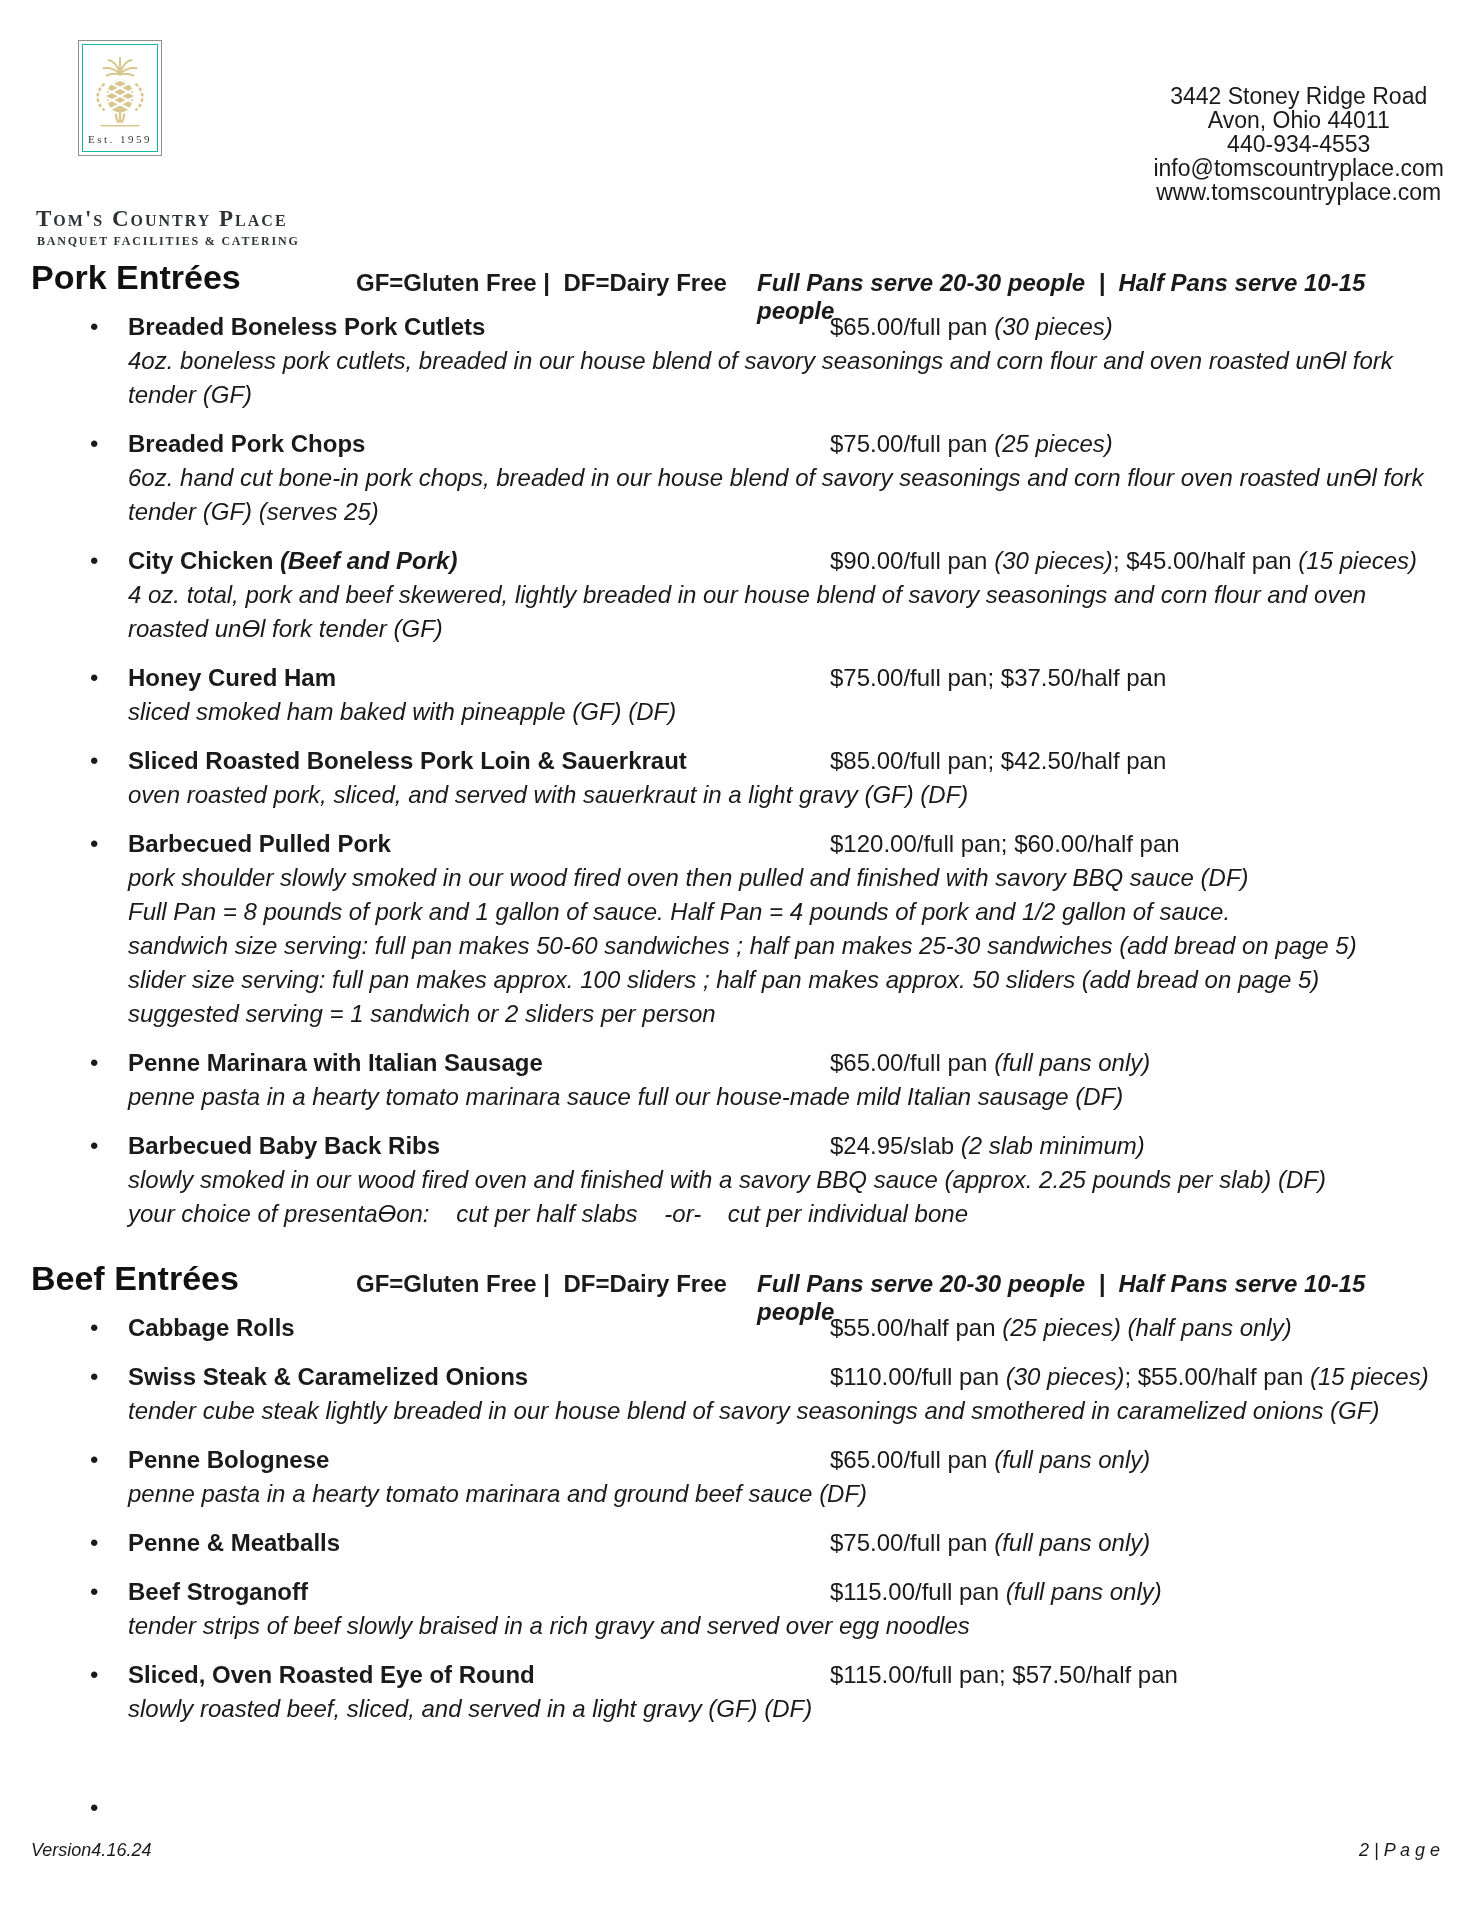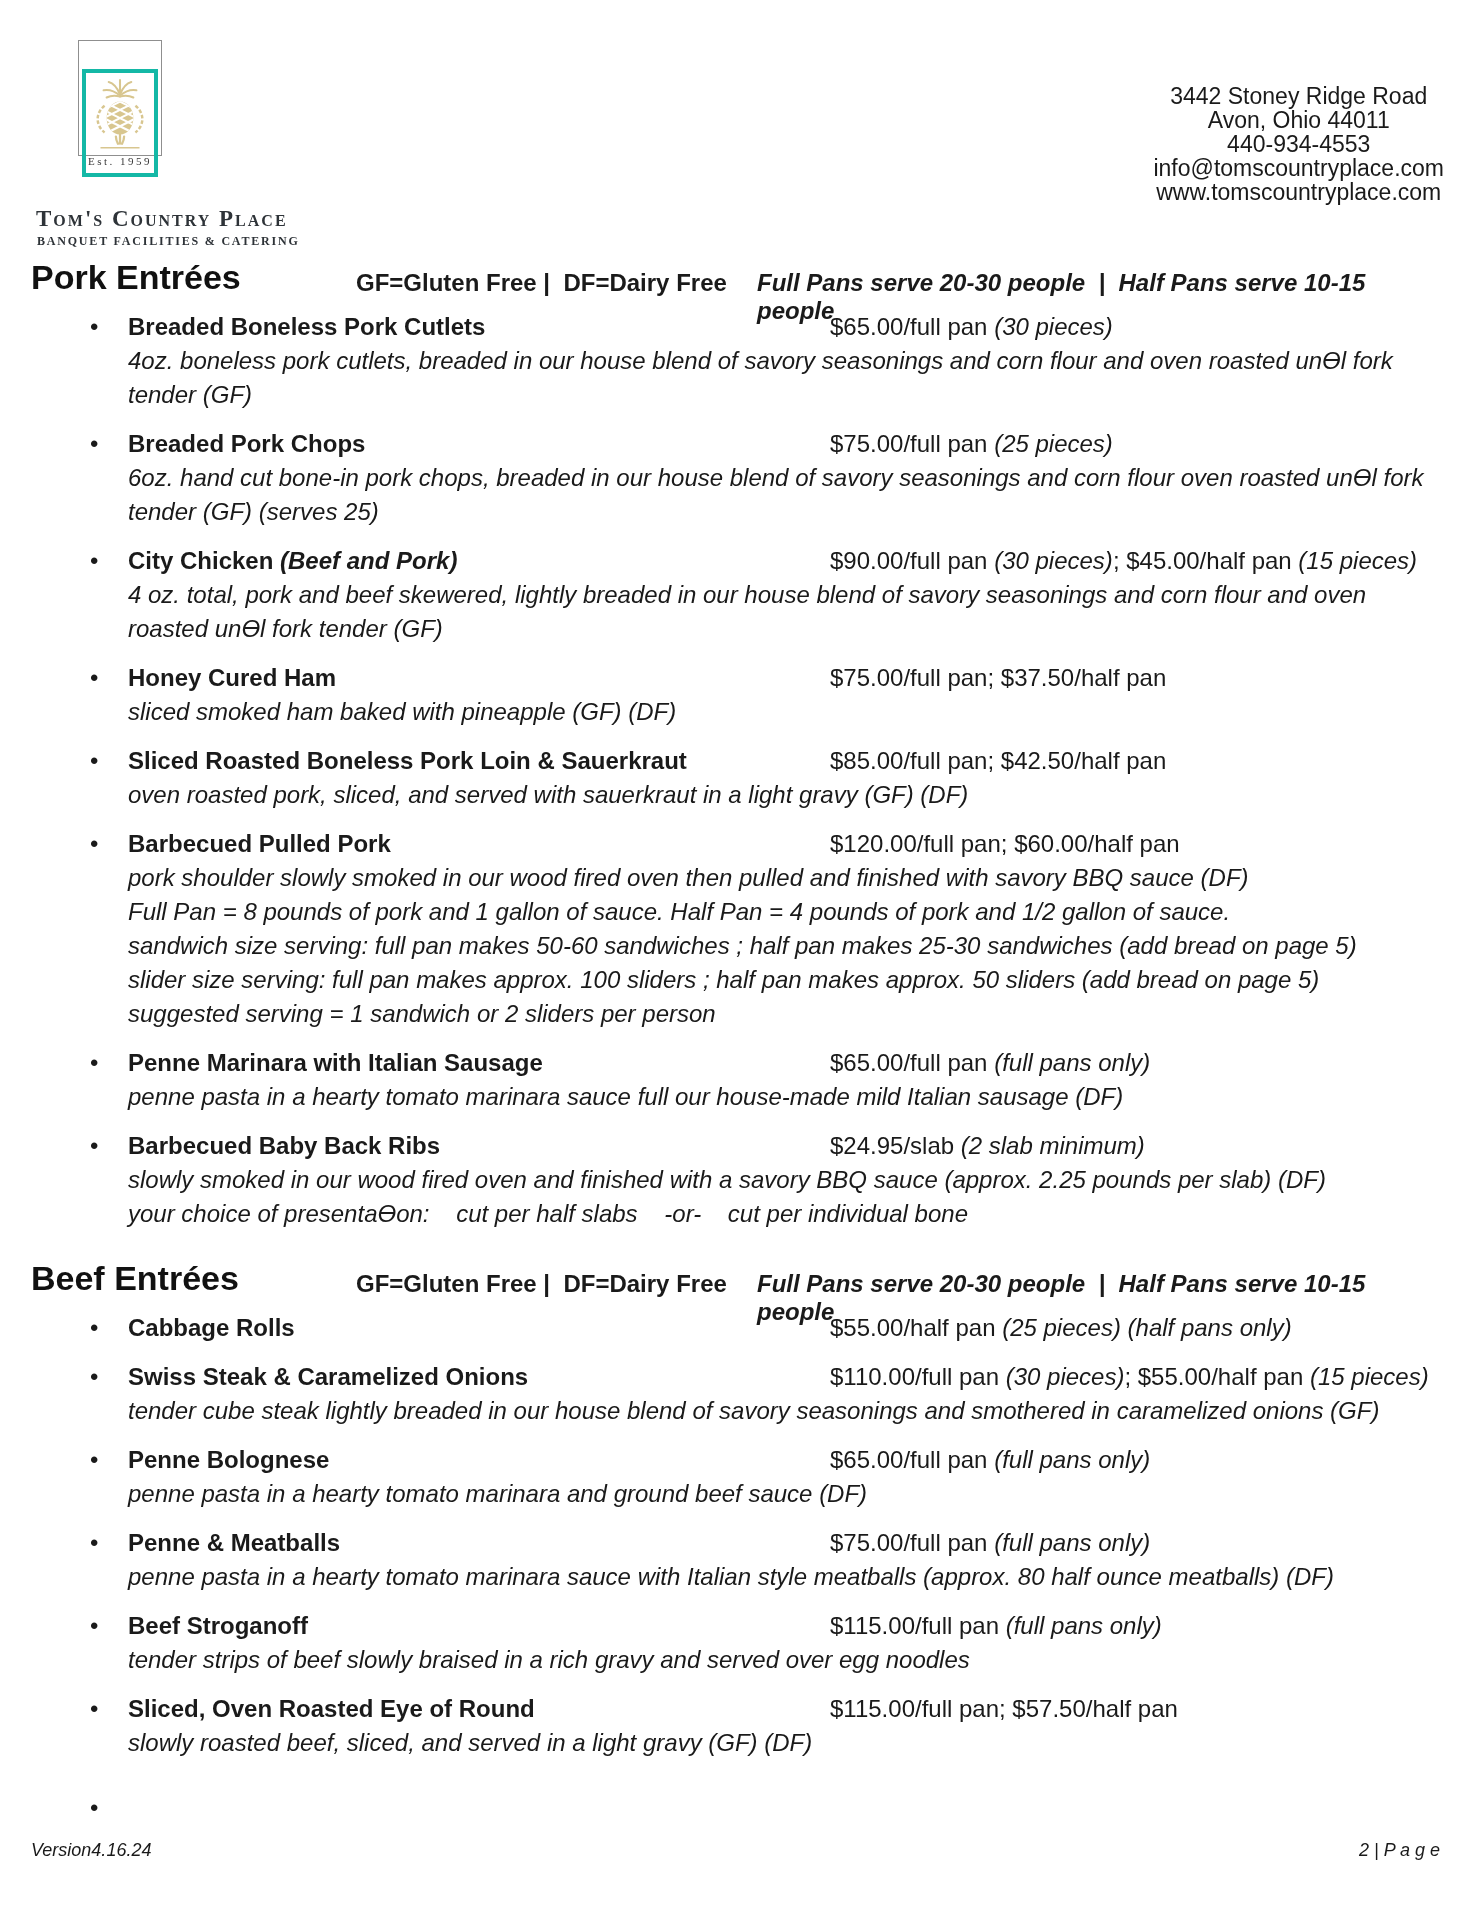--- a/index.html
+++ b/index.html
@@ -8,22 +8,22 @@
     background:#ffffff;box-sizing:border-box;overflow:hidden;
     font-family:"Liberation Sans",sans-serif;color:#1a1a1a;font-size:24px;
   }
   
   .hdr{position:relative;height:258px;}
   .logo-box{
     position:absolute;left:78px;top:40px;width:84px;height:116px;
     border:1px solid #8f8f8f;padding:3px;box-sizing:border-box;background:#fff;
   }
   .logo-inner{
-    width:100%;height:100%;border:4px solid #14b8a6;box-sizing:border-box;
-    display:flex;flex-direction:column;align-items:center;justify-content:flex-end;margin-top:25px;
+    width:100%;height:100%;border:1px solid #14b8a6;box-sizing:border-box;
+    display:flex;flex-direction:column;align-items:center;justify-content:flex-end;
   }
   .logo-inner svg{display:block;margin-bottom:1px;}
   .est{
     font-family:"Liberation Serif",serif;font-size:11px;letter-spacing:2.5px;
     color:#3a3a3a;margin-bottom:6px;white-space:nowrap;
   }
   .brand-name{
     position:absolute;left:36px;top:206px;
     font-family:"Liberation Serif",serif;font-variant:small-caps;font-weight:600;
     font-size:23px;letter-spacing:2px;color:#2e3338;white-space:nowrap;
@@ -151,23 +151,21 @@
         <section>
           <div class="sec-head"><h2 class="sec-title">Beef Entrées</h2><span class="legend">GF=Gluten Free |  DF=Dairy Free</span><span class="pans">Full Pans serve 20-30 people  |  Half Pans serve 10-15 people</span></div>
           <ul class="items">
             <li class="item"><span class="bullet">•</span><span class="iname">Cabbage Rolls</span><span class="iprice">$55.00/half pan <i>(25 pieces)</i> <i>(half pans only)</i></span></li>
             <li class="item"><span class="bullet">•</span><span class="iname">Swiss Steak &amp; Caramelized Onions</span><span class="iprice">$110.00/full pan <i>(30 pieces)</i>; $55.00/half pan <i>(15 pieces)</i></span><div class="idesc">
                 <div class="dline">tender cube steak lightly breaded in our house blend of savory seasonings and smothered in caramelized onions (GF)</div>
               </div></li>
             <li class="item"><span class="bullet">•</span><span class="iname">Penne Bolognese</span><span class="iprice">$65.00/full pan <i>(full pans only)</i></span><div class="idesc">
                 <div class="dline">penne pasta in a hearty tomato marinara and ground beef sauce (DF)</div>
               </div></li>
-            <li class="item"><span class="bullet">•</span><span class="iname">Penne &amp; Meatballs</span><span class="iprice">$75.00/full pan <i>(full pans only)</i></span><div class="idesc">
-                <div class="dline">penne pasta in a hearty tomato marinara sauce with Italian style meatballs (approx. 80 half ounce meatballs) (DF)</div>
-              </div></li>
+            <li class="item"><span class="bullet">•</span><span class="iname">Penne &amp; Meatballs</span><span class="iprice">$75.00/full pan <i>(full pans only)</i></span></li>
             <li class="item"><span class="bullet">•</span><span class="iname">Beef Stroganoff</span><span class="iprice">$115.00/full pan <i>(full pans only)</i></span><div class="idesc">
                 <div class="dline">tender strips of beef slowly braised in a rich gravy and served over egg noodles</div>
               </div></li>
             <li class="item"><span class="bullet">•</span><span class="iname">Sliced, Oven Roasted Eye of Round</span><span class="iprice">$115.00/full pan; $57.50/half pan</span><div class="idesc">
                 <div class="dline">slowly roasted beef, sliced, and served in a light gravy (GF) (DF)</div>
               </div></li>
           </ul>
         </section>
       </div>
   </main>

